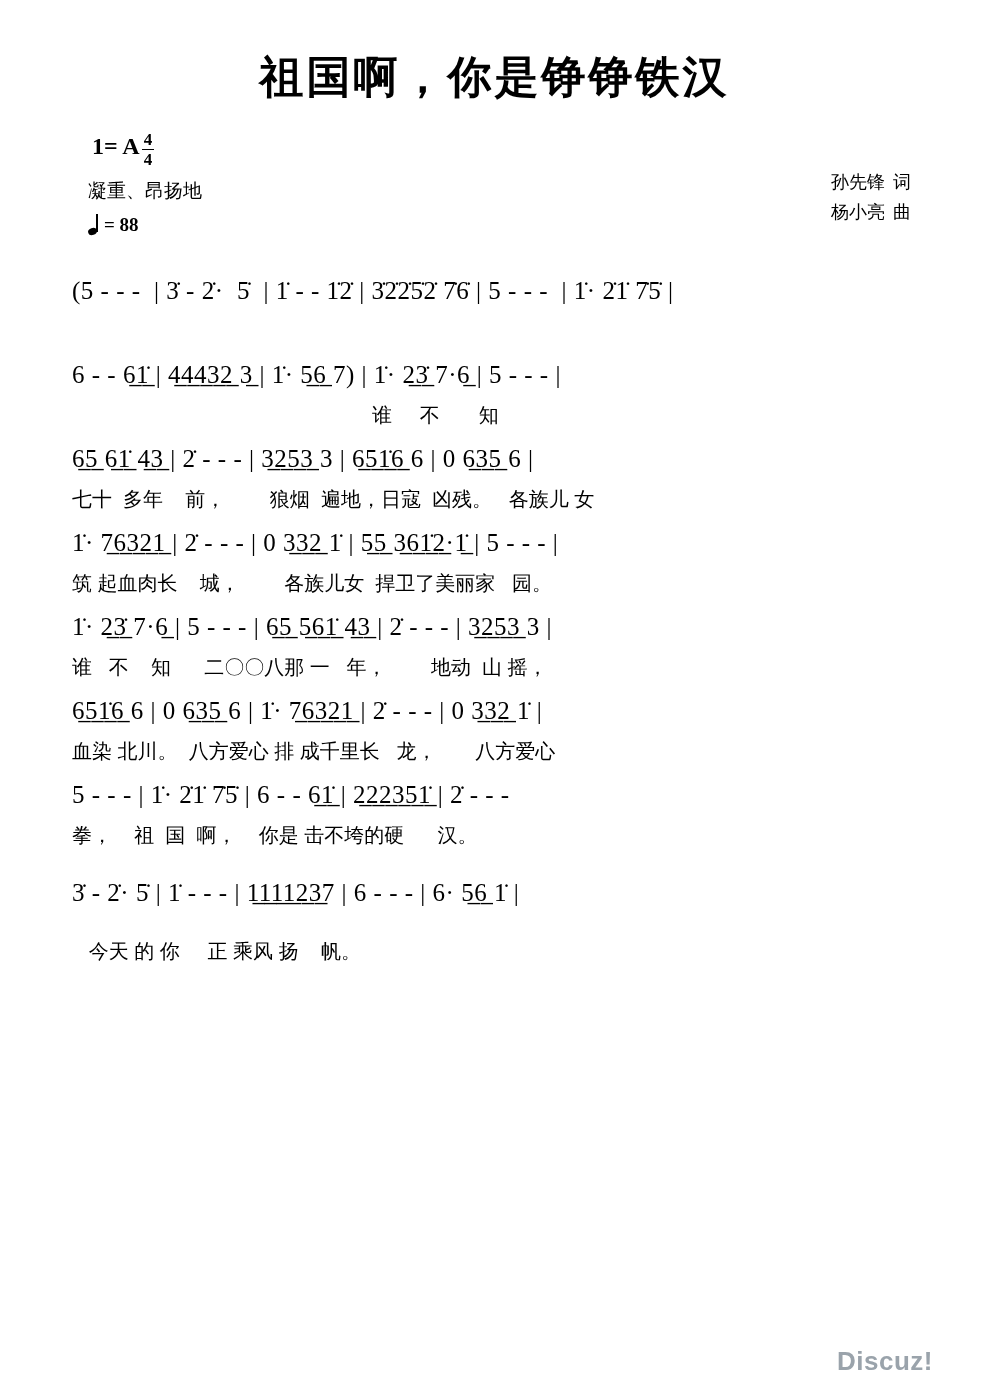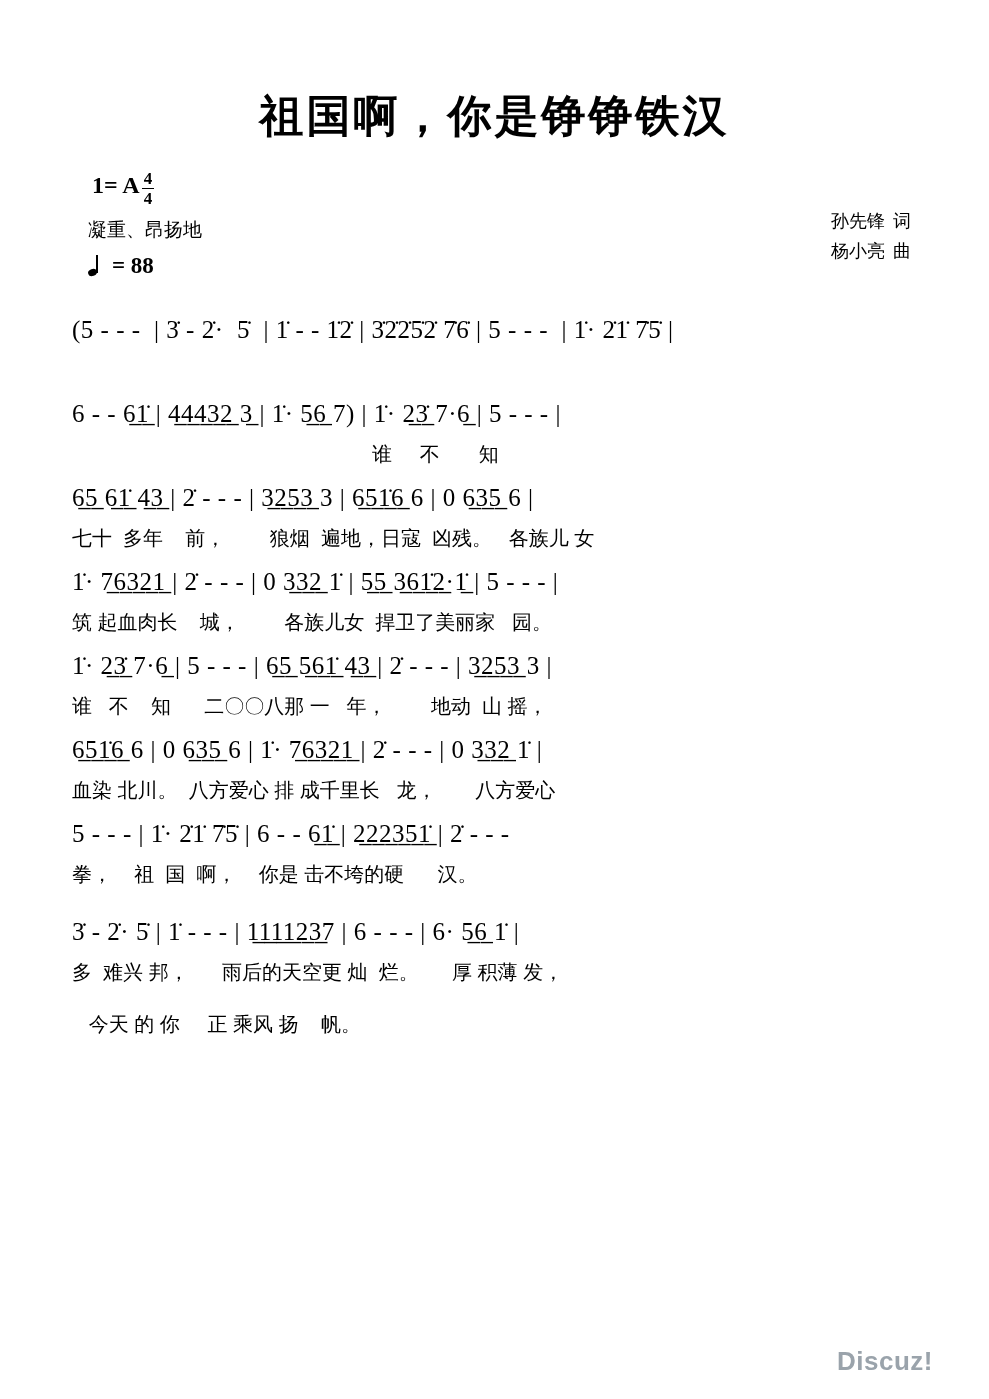--- a/index.html
+++ b/index.html
@@ -11,21 +11,20 @@
     width: 989px;
     height: 1399px;
     position: relative;
     font-family: "Liberation Serif", serif;
     color: #000000;
     overflow: hidden;
   }
   .sheet {
     position: absolute;
     inset: 0;
-    margin-top: 39px;
   }
   .title {
     position: absolute;
     top: 48px;
     left: 0;
     width: 989px;
     text-align: center;
     font-family: "Liberation Sans", sans-serif;
     font-weight: bold;
     font-size: 44px;
@@ -59,25 +58,25 @@
     top: 178px;
     font-family: "Liberation Sans", sans-serif;
     font-size: 19px;
     text-align: center;
   }
   .tempo {
     position: absolute;
     left: 88px;
     top: 214px;
     font-family: "Liberation Serif", serif;
-    font-size: 23px;
-    font-weight: bold;
-    display: flex;
-    align-items: center;
-    gap: 12px;
+    font-size: 19px;
+    font-weight: bold;
+    display: flex;
+    align-items: center;
+    gap: 4px;
   }
   .note-glyph {
     display: inline-block;
     position: relative;
     width: 12px;
     height: 22px;
   }
   .note-glyph .head {
     position: absolute;
     left: 0;
@@ -219,21 +218,20 @@
 
     <div class="system">
       <div class="music-row">5 - - - | 1̇· 2̇1̇ 7̇5̇ | 6 - - 6̲1̲̇ | 2̲2̲2̲3̲5̲1̲̇ | 2̇ - - -</div>
       <div class="lyric-row">拳，    祖  国  啊，    你是 击不垮的硬      汉。</div>
     </div>
 
     <div class="sys-gap"></div>
 
     <div class="system">
       <div class="music-row">3̇ - 2̇· 5̇ | 1̇ - - - | 1̲1̲1̲1̲2̲3̲7 | 6 - - - | 6· 5̲6̲ 1̇ |</div>
-      <div class="lyric-row">多  难兴 邦，      雨后的天空更 灿  烂。      厚 积薄 发，</div>
     </div>
 
     <div class="sys-gap"></div>
 
     <div class="system">
       <div class="lyric-row">   今天 的 你     正 乘风 扬    帆。</div>
     </div>
 
   </div>
 

